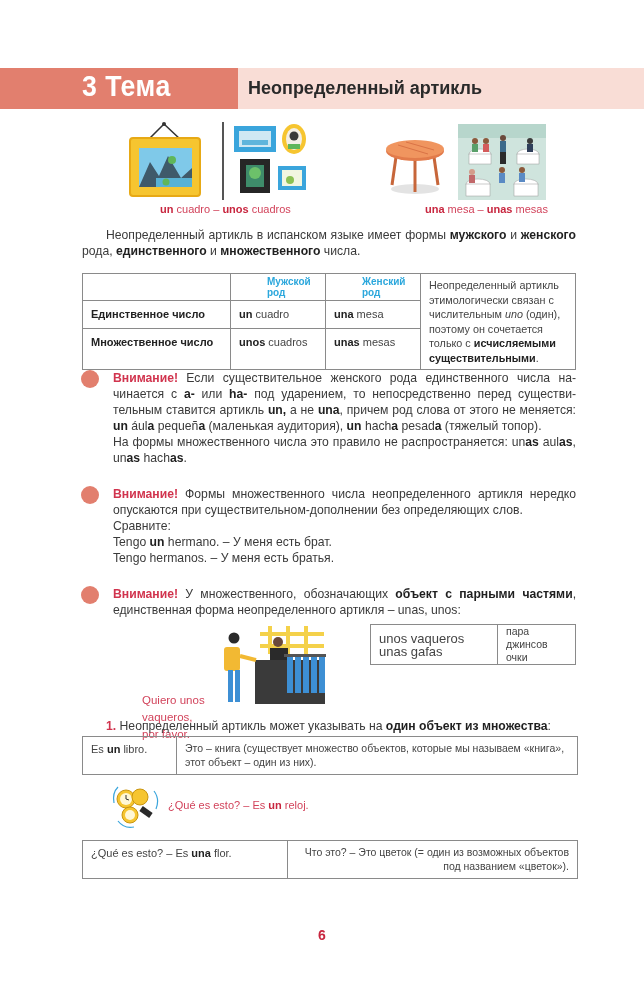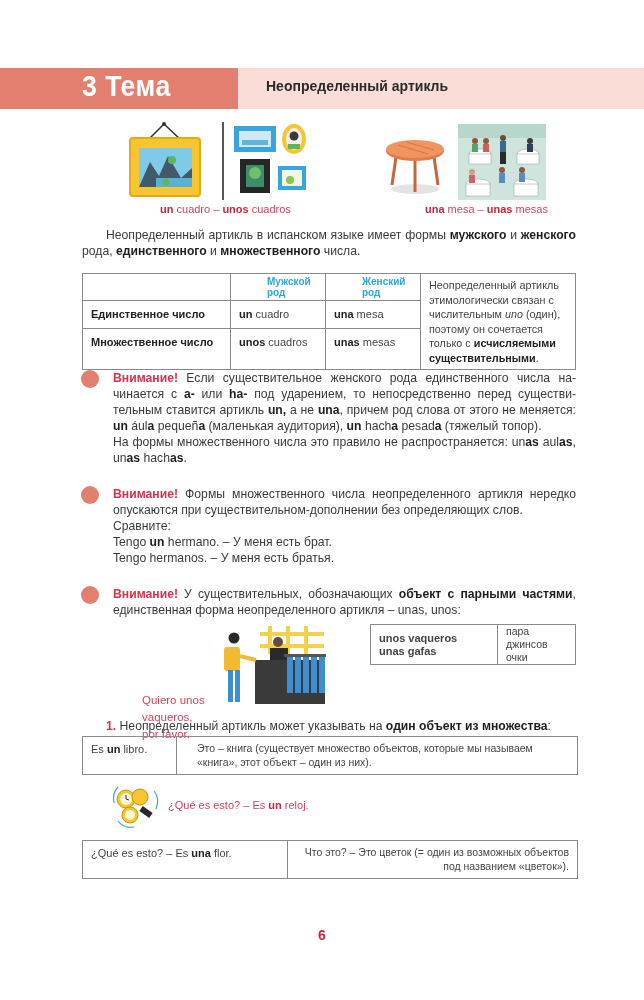--- a/index.html
+++ b/index.html
@@ -5,21 +5,21 @@
   * { box-sizing: border-box; margin: 0; padding: 0; }
   html, body { width: 644px; height: 1000px; background: #ffffff; overflow: hidden; }
   body { position: relative; font-family: "Liberation Sans", sans-serif; color: #333; }
 
   .abs { position: absolute; }
 
   
   .band-left { left: 0; top: 68px; width: 238px; height: 41px; background: #e27f6e; }
   .band-right { left: 238px; top: 68px; width: 406px; height: 41px; background: #f9ddd6; }
   .band-title { left: 82px; top: 70px; font-size: 29px; font-weight: bold; color: #fff; letter-spacing: 0.5px; transform: scaleX(0.92); transform-origin: left; }
-  .band-subtitle { left: 266px; top: 78px; font-size: 14px; font-weight: bold; color: #2a2a2a; }
+  .band-subtitle { left: 248px; top: 78px; font-size: 18px; font-weight: bold; color: #2a2a2a; }
 
   
   .caption { font-size: 11px; color: #d2435b; }
   .caption b { color: #c8263f; }
   .divider-v { left: 222px; top: 122px; width: 1.5px; height: 78px; background: #555; }
 
   
   .para { font-size: 12.2px; line-height: 16px; color: #3a3a3a; text-align: justify; }
   .para b { color: #1f1f1f; }
   .indent { text-indent: 24px; }
@@ -158,21 +158,21 @@
 <div class="abs bullet" style="left:81px; top:486px;"></div>
 <p class="abs para" style="left:113px; top:486px; width:463px;">
   <span class="warn">Внимание!</span><span> Формы множественного числа неопределенного артикля не­редко опускаются при существительном-дополнении без определяющих слов.</span><br>
   <span>Сравните:</span><br>
   <span>Tengo </span><b>un</b><span> hermano. – У меня есть брат.</span><br>
   <span>Tengo hermanos. – У меня есть братья.</span>
 </p>
 
 <div class="abs bullet" style="left:81px; top:586px;"></div>
 <p class="abs para" style="left:113px; top:586px; width:463px;">
-  <span class="warn">Внимание!</span><span> У существительных, обозначающих </span><b>объект с парными ча­стями</b><span>, единственная форма неопределенного артикля – unas, unos:</span>
+  <span class="warn">Внимание!</span><span> У множественного, обозначающих </span><b>объект с парными ча­стями</b><span>, единственная форма неопределенного артикля – unas, unos:</span>
 </p>
 
 <div class="abs red-text" style="left:142px; top:692px; width:70px;">Quiero unos vaqueros, por favor.</div>
 <svg class="abs" style="left:218px; top:620px;" width="110" height="86" viewBox="0 0 110 86">
   <g stroke="#f4d14a" stroke-width="4">
     <line x1="52" y1="6" x2="52" y2="34"></line>
       <line x1="70" y1="6" x2="70" y2="34"></line>
       <line x1="88" y1="6" x2="88" y2="34"></line>
     <line x1="42" y1="14" x2="106" y2="14"></line>
       <line x1="42" y1="26" x2="106" y2="26"></line>
@@ -191,40 +191,40 @@
   <circle cx="16" cy="18" r="5.5" fill="#2a2a2a"></circle>
   <rect x="6" y="27" width="16" height="24" rx="3" fill="#f2b933"></rect>
   <line x1="22" y1="36" x2="38" y2="40" stroke="#f2b933" stroke-width="4"></line>
   <rect x="10" y="50" width="5" height="32" fill="#3d8fd4"></rect>
     <rect x="17" y="50" width="5" height="32" fill="#3d8fd4"></rect>
 </svg>
 
 <table class="abs" style="left:370px; top:624px; width:206px;">
   <tbody>
       <tr style="height:38px;">
-    <td style="width:127px; line-height:13px; font-size:11px;font-weight:bold;">
+    <td style="width:127px; line-height:13px; font-size:13px;">
       <span>unos vaqueros</span><br><span>unas gafas</span>
     </td>
     <td style="line-height:13px; font-size:10.5px;">
       <span>пара джинсов</span><br><span>очки</span>
     </td>
   </tr>
 </tbody>
   </table>
 
 <p class="abs para" style="left:106px; top:718px; width:472px;">
   <b class="warn" style="color:#d1344e;">1.</b><span> Неопределенный артикль может указывать на </span><b>один объект из множества</b><span>:</span>
 </p>
 <table class="abs" style="left:82px; top:736px; width:496px;">
   <tbody>
       <tr style="height:38px;">
     <td style="width:94px; vertical-align:top; padding-top:6px;">
       <span>Es </span><b>un</b><span> libro.</span>
     </td>
-    <td style="line-height:13.5px; font-size:10.5px; padding:5px 20px;">Это – книга (существует множество объектов, которые мы называем «книга», этот объект – один из них).</td>
+    <td style="line-height:13.5px; font-size:10.5px; padding:5px 8px;">Это – книга (существует множество объектов, которые мы называем «книга», этот объект – один из них).</td>
   </tr>
 </tbody>
   </table>
 
 <svg class="abs" style="left:110px; top:783px;" width="50" height="46" viewBox="0 0 50 46">
   <g stroke="#3aa5dc" stroke-width="1.2" fill="none">
     <path d="M4 20 Q2 10 8 4"></path>
       <path d="M44 8 Q50 16 46 26"></path>
       <path d="M8 38 Q14 46 24 44"></path>
   </g>

